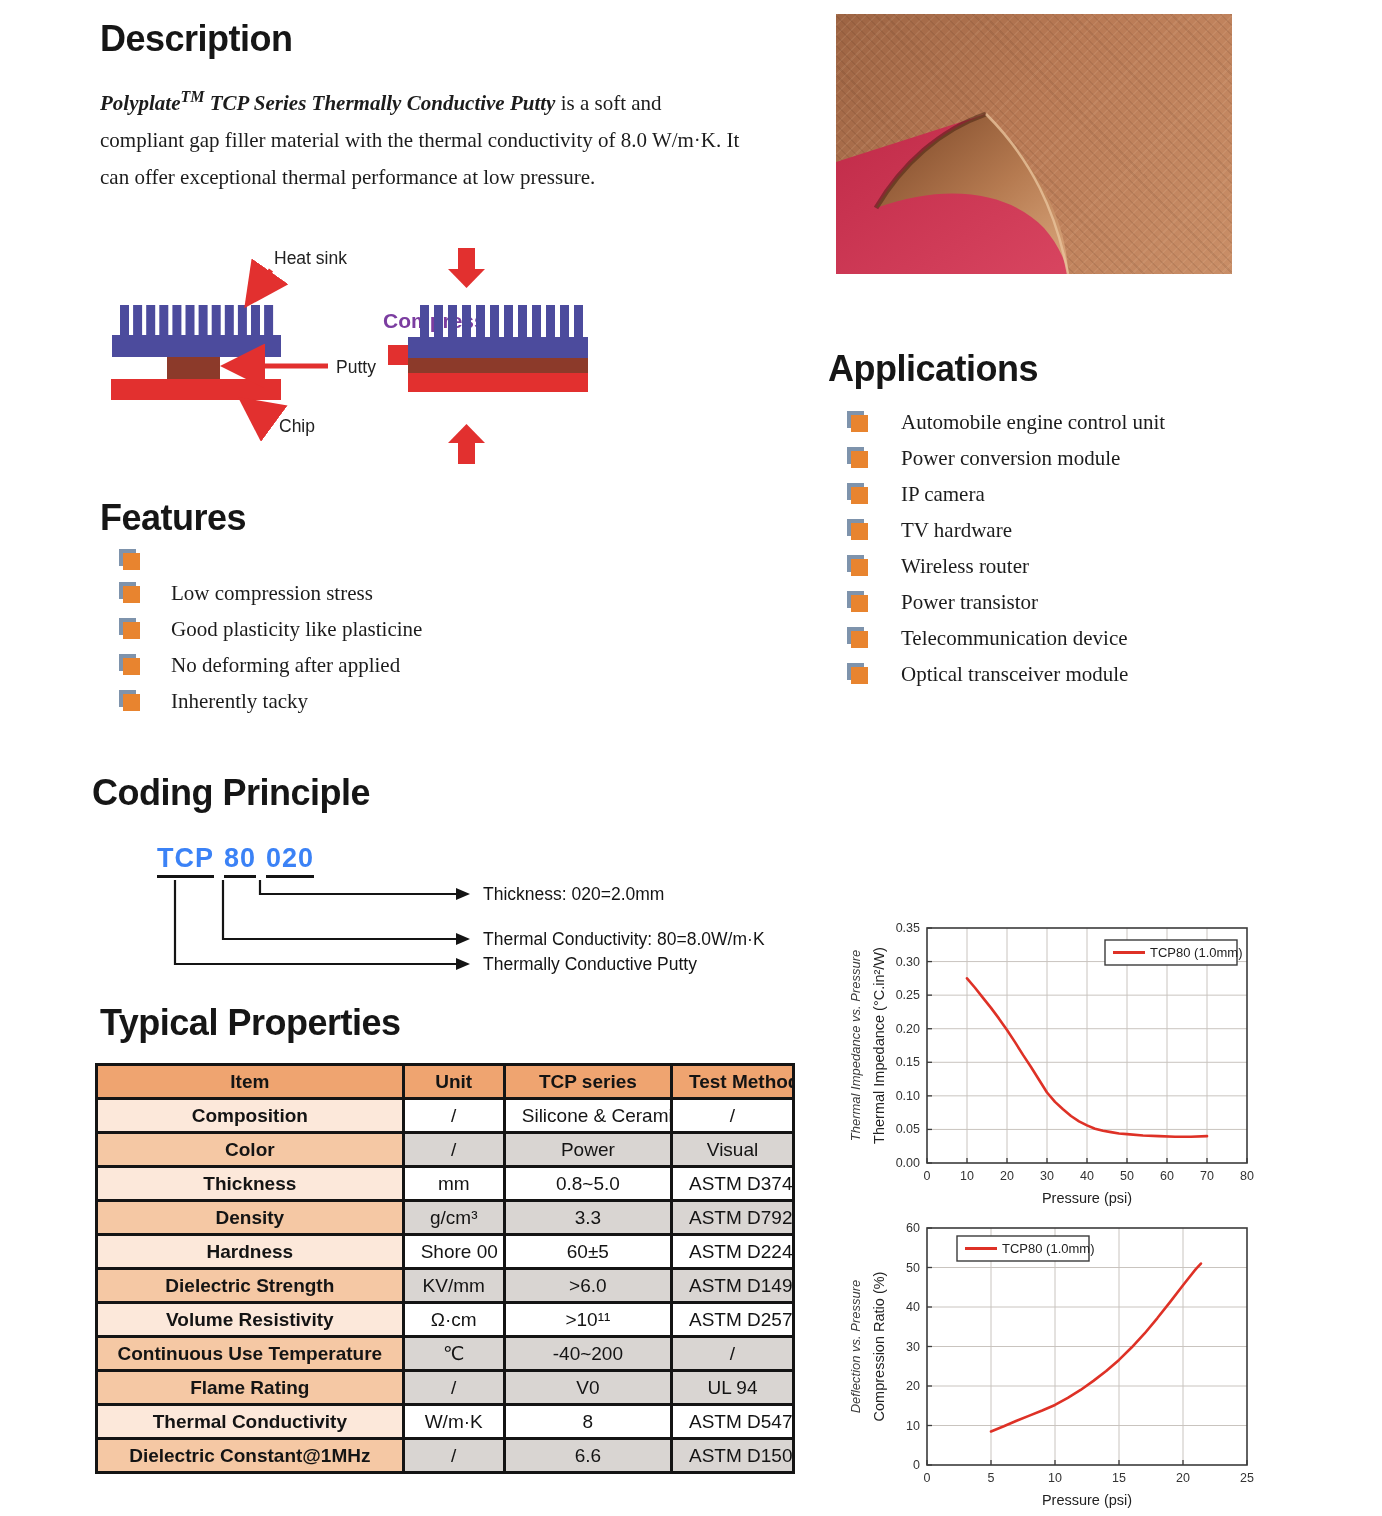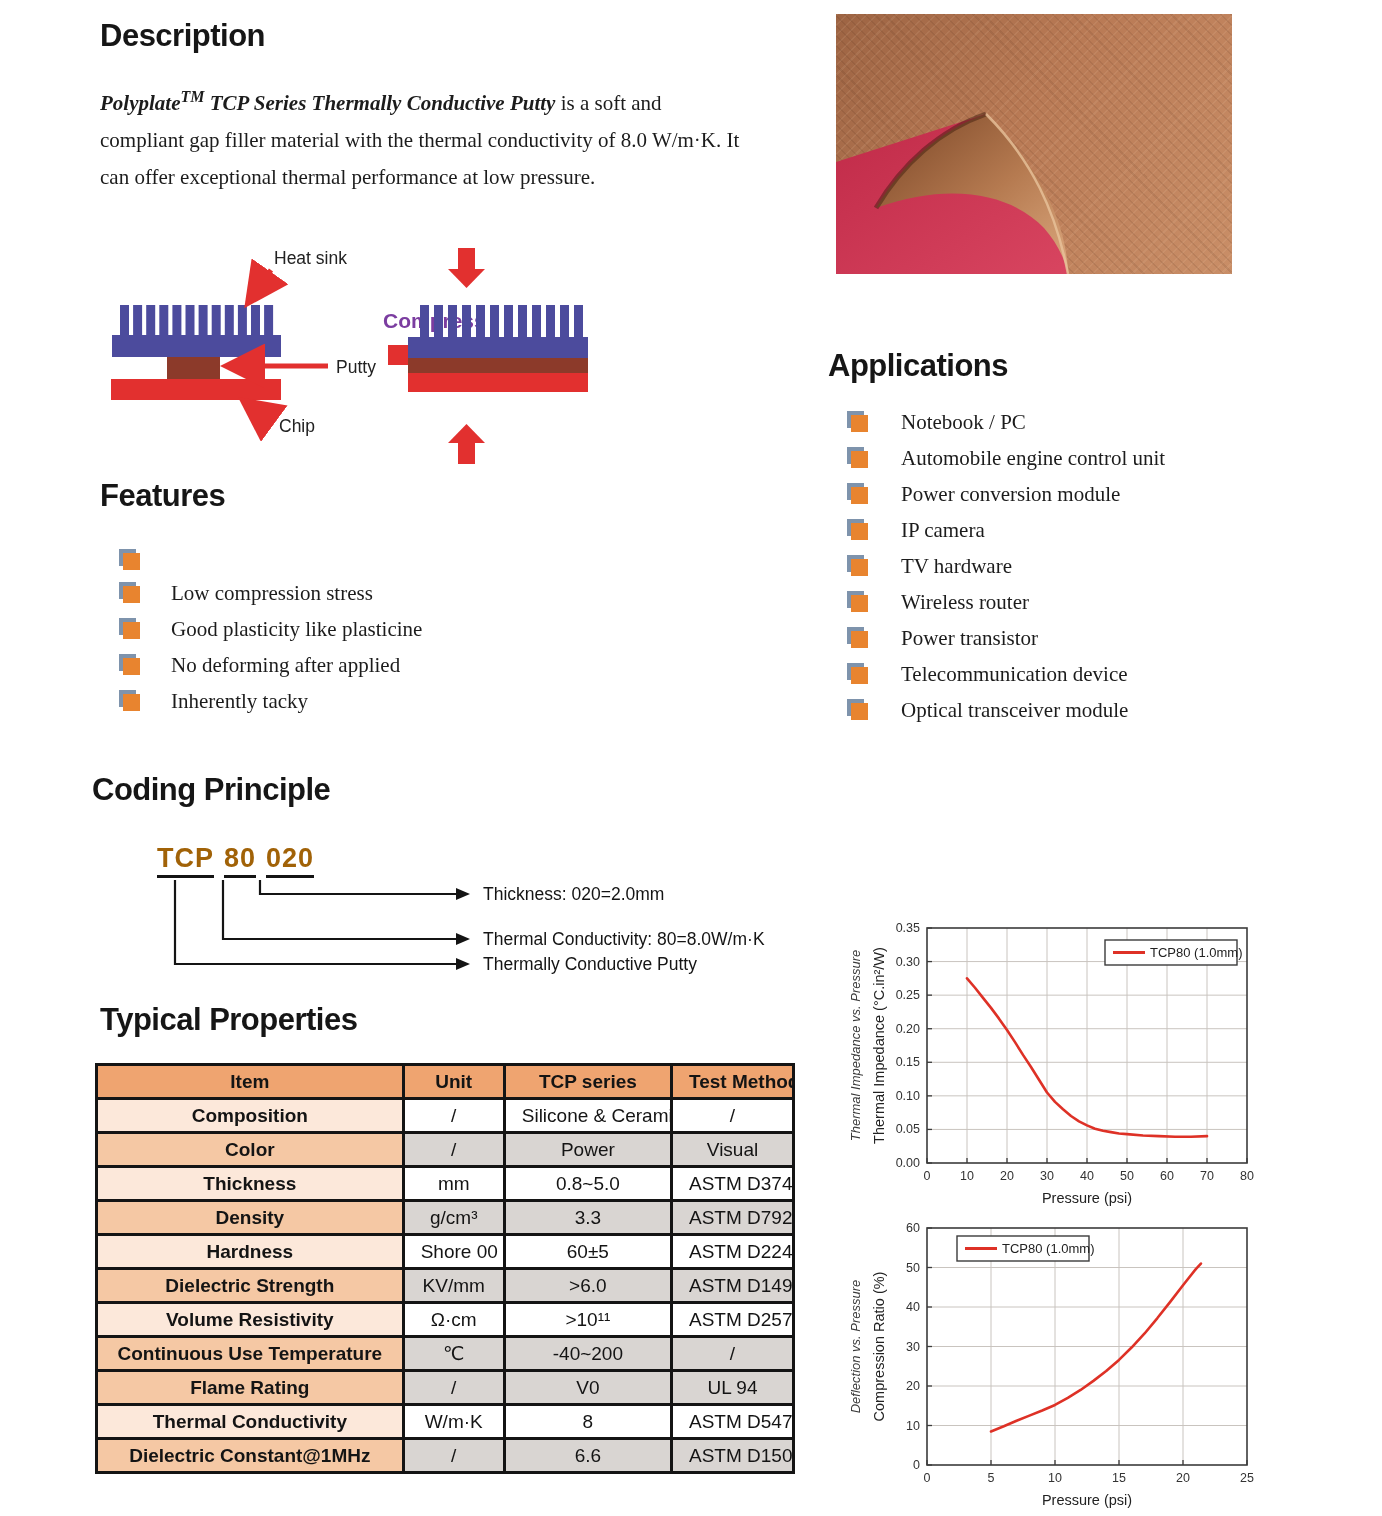--- a/index.html
+++ b/index.html
@@ -3,21 +3,21 @@
 <meta charset="utf-8">
 <style>
   html,body{margin:0;padding:0;}
   body{
     width:1382px;height:1516px;position:relative;background:#ffffff;overflow:hidden;
     font-family:"Liberation Sans","DejaVu Sans",sans-serif;color:#161616;
   }
   .abs{position:absolute;}
   h1.sec{
     font-family:"Liberation Sans","DejaVu Sans",sans-serif;
-    font-size:31px;font-weight:700;letter-spacing:-0.5px;color:#161616;margin:0;
+    font-size:36px;font-weight:700;letter-spacing:-0.5px;color:#161616;margin:0;
   }
   
   .desc-text{
     font-family:"Liberation Serif","DejaVu Serif",serif;
     font-size:21px;line-height:37px;color:#1c1c1c;
   }
   .desc-text .lead{font-weight:700;font-style:italic;}
   .desc-text sup{font-size:16px;font-weight:700;font-style:italic;}
   
   ul.blist{list-style:none;margin:0;padding:0;}
@@ -35,21 +35,21 @@
   
   .photo{
     width:396px;height:260px;
     background:
       repeating-linear-gradient(45deg, rgba(62,30,14,.10) 0 1.5px, transparent 1.5px 7px),
       repeating-linear-gradient(-45deg, rgba(255,225,195,.09) 0 1.5px, transparent 1.5px 7px),
       linear-gradient(125deg,#9d6443 0%,#b97a55 45%,#c98e67 100%);
   }
   .photo svg{display:block;}
   
-  .code-line{font-size:27px;font-weight:700;letter-spacing:1px;color:#a16207;}
+  .code-line{font-size:27px;font-weight:700;letter-spacing:1px;color:#3b82f6;}
   .code-line span{border-bottom:3px solid #141414;padding-bottom:1px;margin-right:10px;display:inline-block;}
   
   table.props{border-collapse:collapse;width:700px;table-layout:fixed;}
   table.props th,table.props td{
     border:3px solid #141414;text-align:center;vertical-align:middle;
     height:31px;font-size:19px;color:#141414;padding:0 16px;overflow:hidden;white-space:nowrap;
   }
   table.props th{background:var(--th-bg);font-weight:700;}
   table.props td.item{font-weight:700;}
   tr.light td.item{background:var(--item-light);}
@@ -125,21 +125,21 @@
     </g>
   <rect class="c-sink" x="318" y="97" width="180" height="21" fill="#4C4B9D"></rect>
   <rect class="c-putty" x="318" y="118" width="180" height="15" fill="#8C3A2A"></rect>
   <rect class="c-chip" x="318" y="133" width="180" height="19" fill="#E2302F"></rect>
   <g>
     <polygon class="c-chipf" points="358,203 395,203 376.5,184" fill="#E2302F"></polygon>
     <rect class="c-chipf" x="368" y="203" width="17" height="21" fill="#E2302F"></rect>
   </g>
 </svg>
 
-<h1 class="sec abs" style="left:100px;top:478px;">Features</h1>
+<h1 class="sec abs" style="left:100px;top:497px;">Features</h1>
 <ul class="blist feat abs" style="left:123px;top:548px;width:640px;">
     <li>
       <span class="bullet"></span>
     </li>
     <li>
       <span class="bullet"></span>
       <span class="btext">Low compression stress</span>
     </li>
     <li>
       <span class="bullet"></span>
@@ -170,24 +170,20 @@
     </defs>
     <path d="M0,148 L150,100 C196,146 220,198 232,260 L0,260 Z" fill="url(#redG)"></path>
     <path d="M150,100 C104,116 66,150 40,194 C118,166 178,182 208,214 C220,228 228,242 232,260 C231,204 198,148 150,100 Z" fill="url(#flapG)"></path>
     <path d="M150,100 C104,116 66,150 40,194" stroke="rgba(58,24,10,0.45)" stroke-width="5" fill="none"></path>
     <path d="M150,100 C196,146 220,198 232,260" stroke="#E9C39B" stroke-width="2.5" fill="none" opacity="0.8"></path>
   </svg>
 </div>
 
 <h1 class="sec abs" style="left:828px;top:348px;text-align:center;">Applications</h1>
 <ul class="blist apps abs" style="left:851px;top:410px;width:480px;">
-    <li>
-      <span class="bullet"></span>
-      <span class="btext">Notebook / PC</span>
-    </li>
     <li>
       <span class="bullet"></span>
       <span class="btext">Automobile engine control unit</span>
     </li>
     <li>
       <span class="bullet"></span>
       <span class="btext">Power conversion module</span>
     </li>
     <li>
       <span class="bullet"></span>

